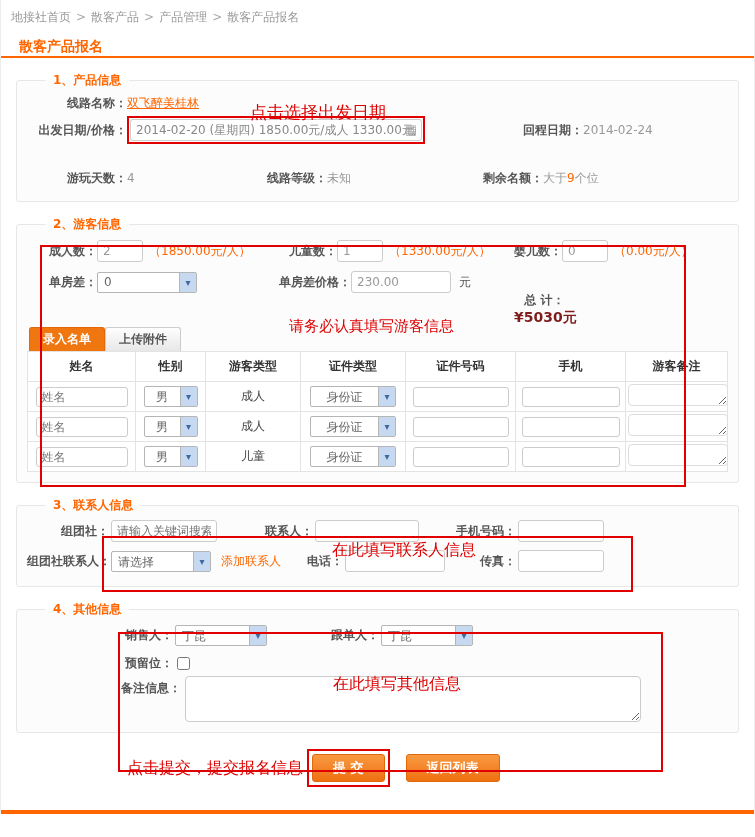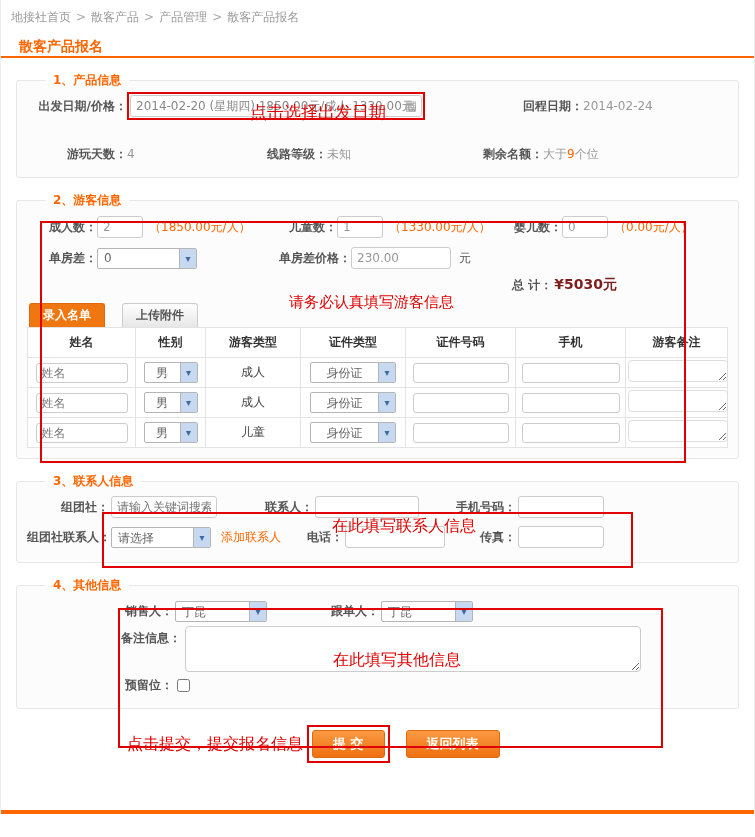--- a/index.html
+++ b/index.html
@@ -48,23 +48,23 @@
   .date-box input { width:292px; color:#888; }
   .cal-icon { position:absolute; right:5px; top:3px; color:#aaa; font-size:13px; cursor:pointer; }
 
   
   .s2-row1 { height:32px; }
   .s2-row2 { height:30px; }
   .s2-row3 { height:24px; }
   .cnt-in { width:46px; }
   .b240 { flex:0 0 240px; } .b225 { flex:0 0 225px; } .b216 { flex:0 0 216px; } .b456 { flex:0 0 456px; }
   .lbl70 { width:70px; } .lbl80 { width:84px; }
-  .total-cell { margin-left:485px; }
+  .total-cell { margin-left:485px;flex-direction:column; }
   .total-val { color:#7f1d1d; font-weight:bold; font-size:14px; margin-left:2px; }
-  .tabs { display:flex; gap:17px; margin:6px 0 0 2px; }
+  .tabs { display:flex; gap:0; margin:6px 0 0 2px; }
   .tab { height:24px; line-height:23px; padding:0 13px; border:1px solid #ccc; border-bottom:none;
          border-radius:3px 3px 0 0; background:linear-gradient(#fefefe,#e7e7e7); color:#555;
          font-weight:bold; cursor:pointer; }
   .tab.active { background:#f0770f; border-color:#e06a0a; color:#fff; }
   table.tourists { width:100%; border-collapse:collapse; background:#fff; table-layout:fixed; }
   .tourists th, .tourists td { border:1px solid #e3e3e3; text-align:center; height:30px;
                                font-size:12px; color:#333; padding:2px; }
   .tourists th { font-weight:bold; }
   .tourists td.plain { color:#444; }
   .tourists input.txt { height:20px; }
@@ -128,20 +128,24 @@
   </div>
 
   <div class="content-head">
     <div class="page-title">散客产品报名</div>
   </div>
 
   <fieldset class="sec s1">
     <legend>1、产品信息</legend>
     <div class="ann-text ann-t1">点击选择出发日期</div>
 
+    <div class="row s1-row1">
+      <span class="lbl">线路名称：</span>
+      <span class="link">双飞醉美桂林</span>
+    </div>
 
     <div class="row s1-row2">
       <div class="cell b456">
         <span class="lbl">出发日期/价格：</span>
         <span class="date-redwrap">
           <span class="date-box">
             <input class="txt" value="2014-02-20 (星期四) 1850.00元/成人 1330.00元/小孩 0.00元/婴" style="">
             <span class="cal-icon">▦</span>
           </span>
         </span>
@@ -331,28 +335,28 @@
         <span class="sel-arrow">▾</span>
       </div>
       <span class="lbl s4-lbl2">跟单人：</span>
       <div class="sel sel-p">
         <span class="sel-text">丁昆</span>
         <span class="sel-arrow">▾</span>
       </div>
     </div>
 
 
+    <div class="row s4-hold">
+      <span class="lbl">预留位：</span>
+      <input type="checkbox" class="hold-cb" style="">
+    </div>
+
     <div class="row s4-remark">
       <span class="lbl" style="padding-top:4px">备注信息：</span>
       <textarea class="remark-ta" style=""></textarea>
-    </div>
-
-    <div class="row s4-hold">
-      <span class="lbl">预留位：</span>
-      <input type="checkbox" class="hold-cb" style="">
     </div>
   </fieldset>
 
   <div class="footer">
     <span class="ann-t5">点击提交，提交报名信息</span>
     <span class="submit-redwrap">
       <button class="btn">提 交</button>
     </span>
     <button class="btn back-btn">返回列表</button>
   </div>

